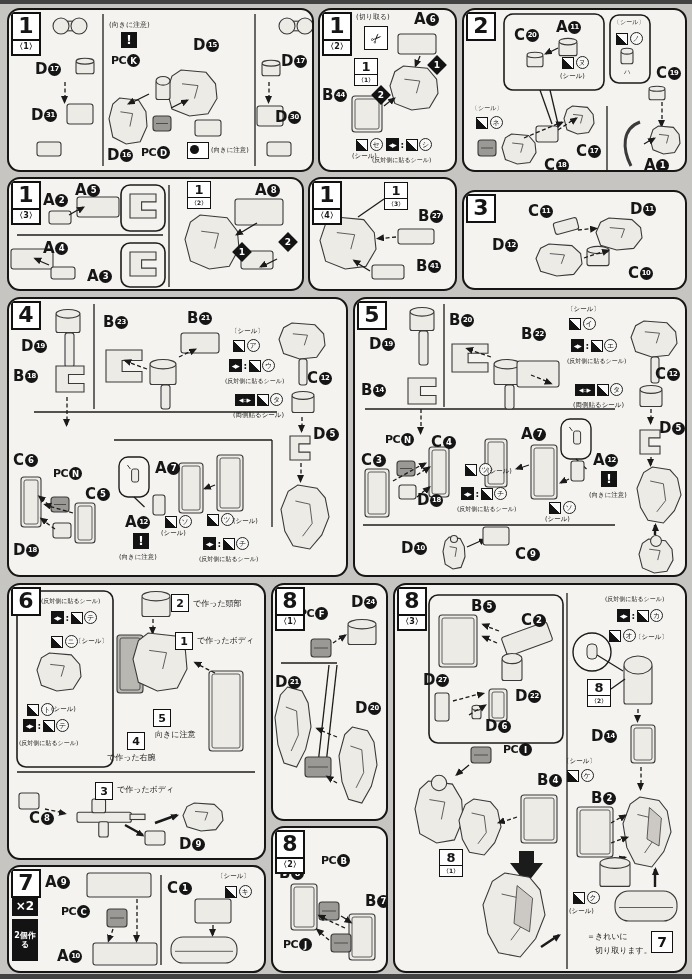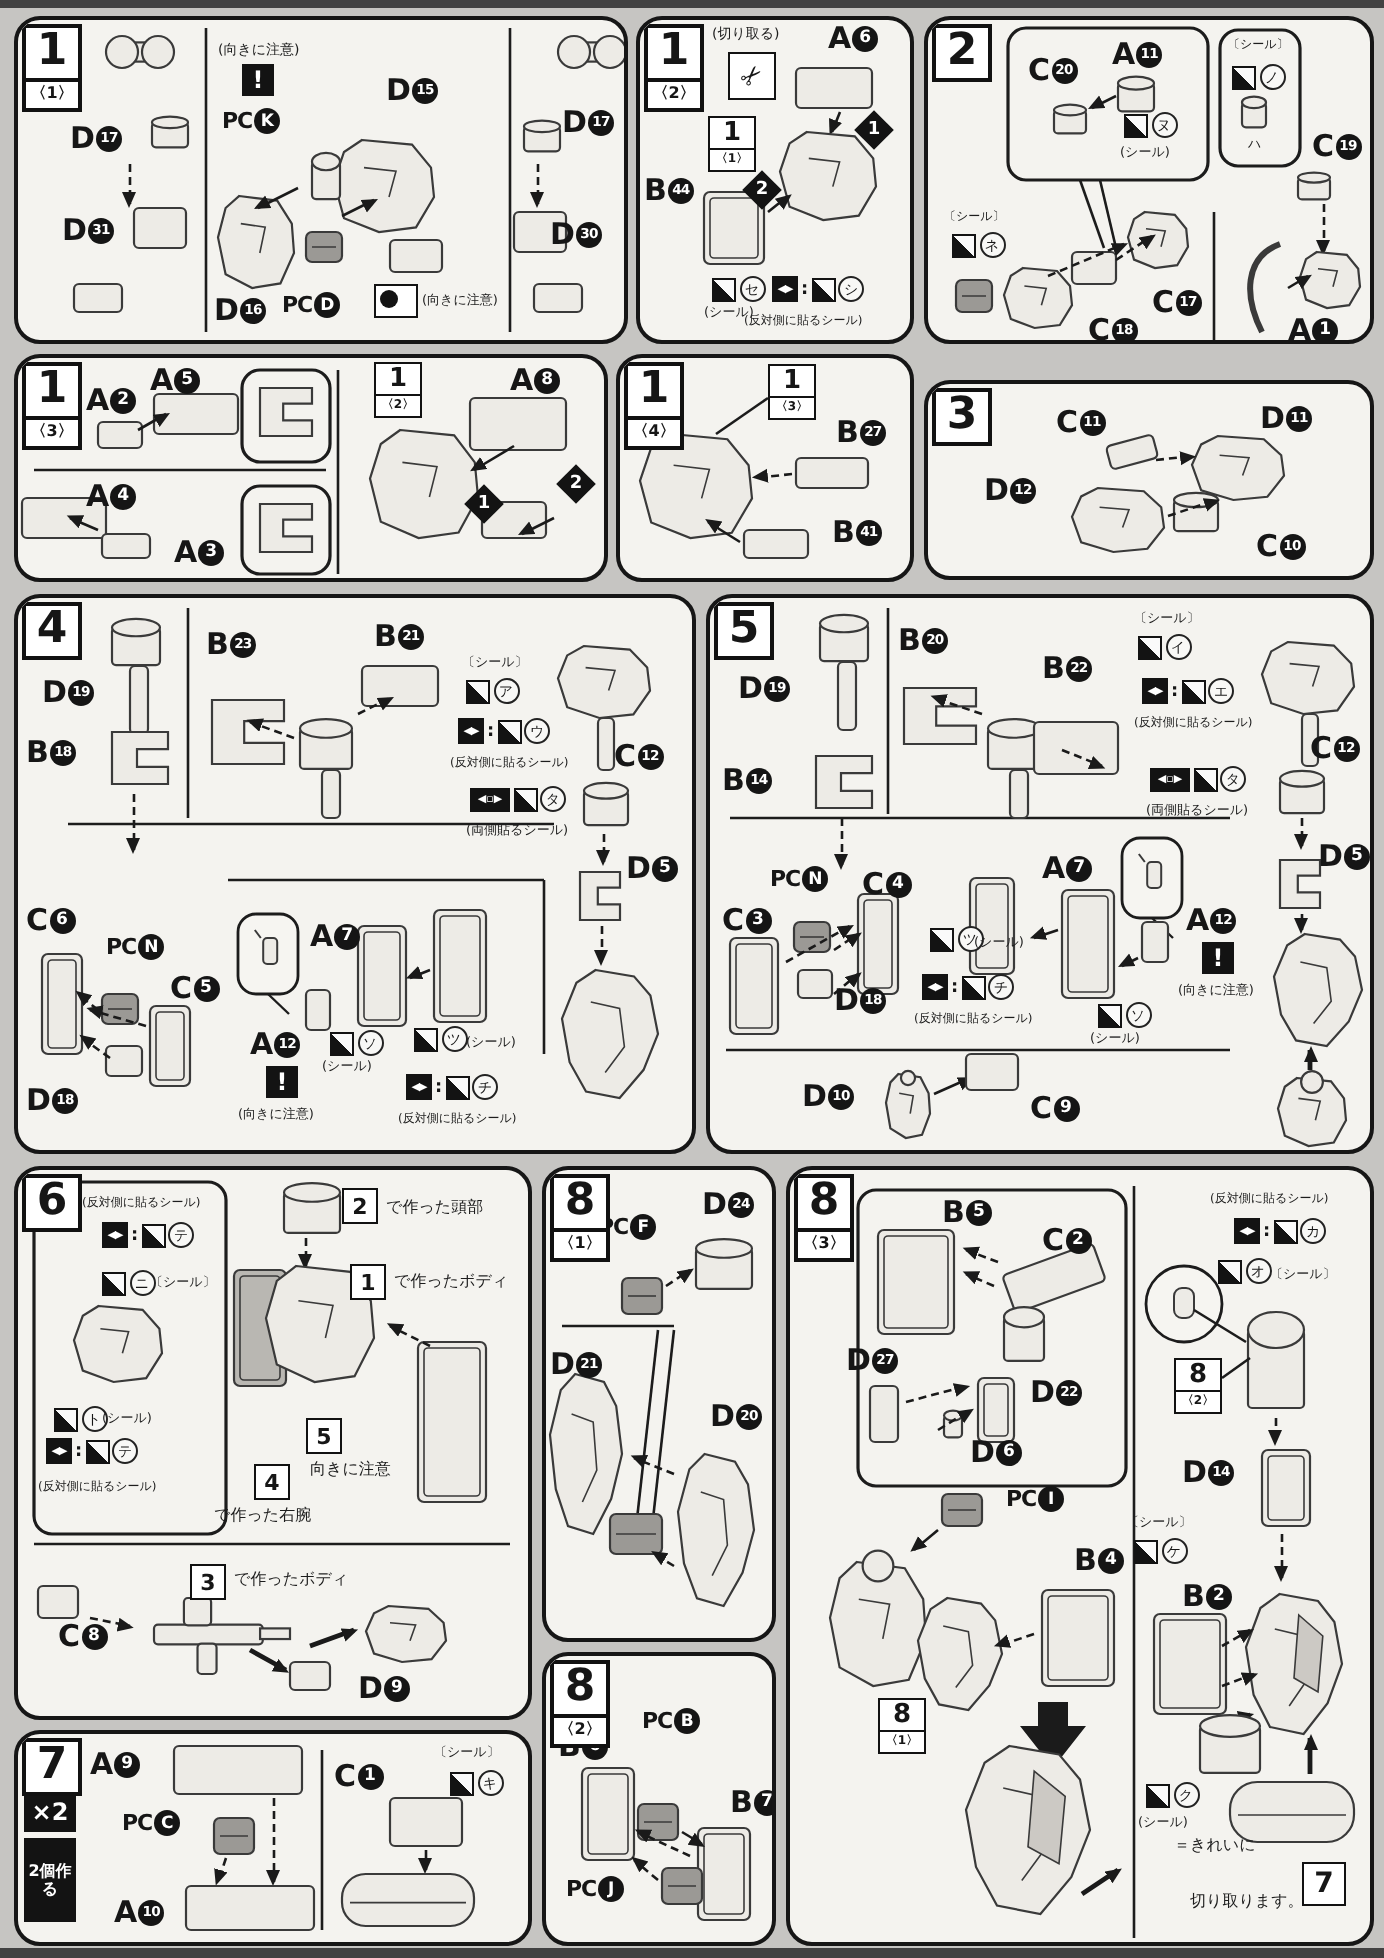--- a/index.html
+++ b/index.html
@@ -1294,17 +1294,17 @@
       </div>
       <div class="plabel" style="left: 196px; top: 204px;">
         <div class="pletter">B</div>
         <div class="pdisc">2</div>
       </div>
       <div class="sealgrp" style="left: 178px; top: 306px;">
         <div class="sealsq"></div>
         <div class="circ">ク</div>
       </div>
       <div class="ann" style="left: 174px; top: 322px; font-size: 6.5px;">(シール)</div>
-      <div class="ann" style="left: 192px; top: 332px; font-size: 8px;">＝きれいに</div>
+      <div class="ann" style="left: 192px; top: 346px; font-size: 8px;">＝きれいに</div>
       <div class="ann" style="left: 200px; top: 360px; font-size: 8px;">切り取ります。</div>
       <div class="ref1 big" style="left: 256px; top: 346px;">7</div>
     </div>
   </div>
 
 </body></html>

